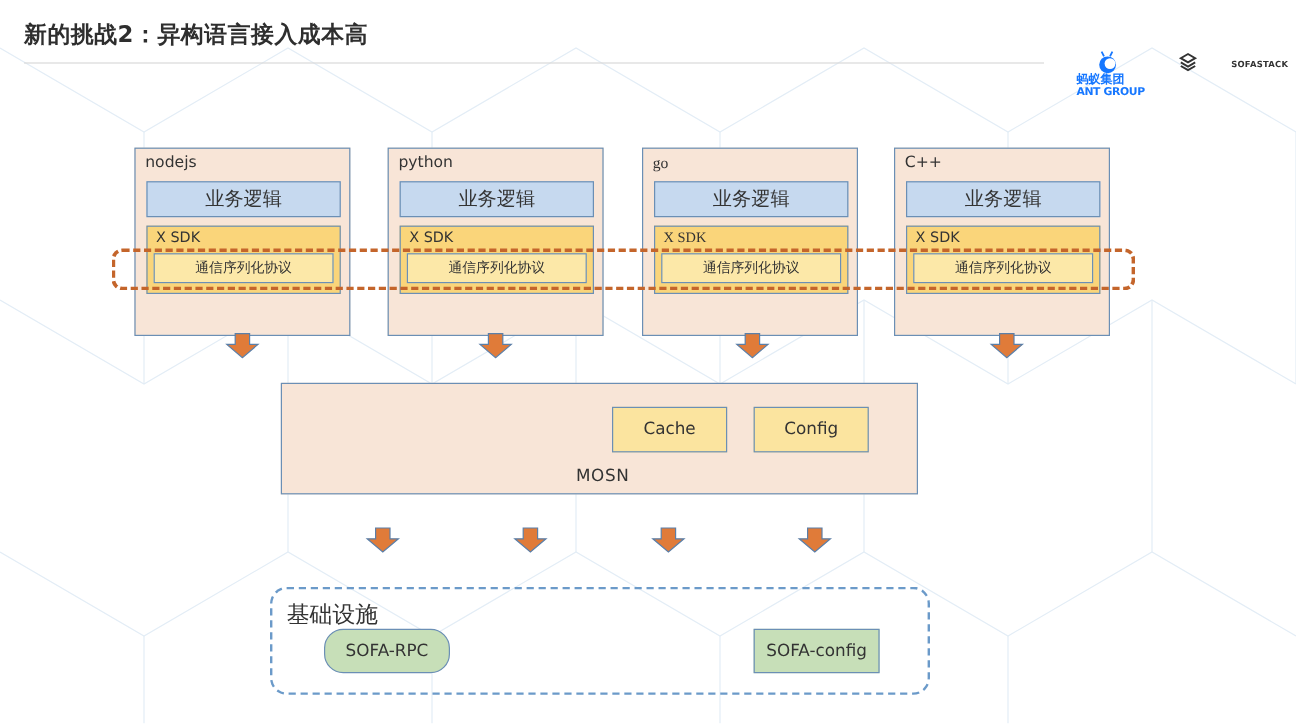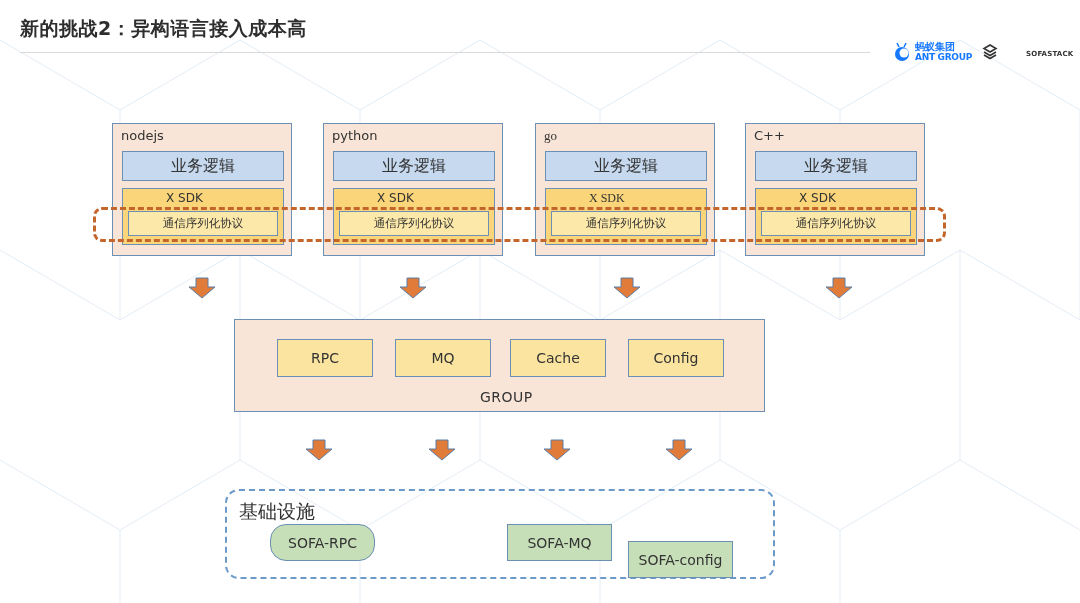--- a/index.html
+++ b/index.html
@@ -8,43 +8,43 @@
     background:#ffffff;
     font-family:"DejaVu Sans","Liberation Sans",sans-serif;
     color:#333;
   }
   .bgpattern { position:absolute; left:0; top:0; width:1080px; height:603px; z-index:0; }
   .title {
     position:absolute; left:20px; top:16px; font-size:19px; font-weight:bold; color:#2e2e2e;
     letter-spacing:0.5px; z-index:2;
   }
   .title-rule { position:absolute; left:20px; top:52px; width:850px; height:1px; background:#d9d9d9; z-index:2; }
-  .logo-ant { position:absolute; left:893px; top:42px; display:flex; align-items:center; z-index:2; }
+  .logo-ant { position:absolute; left:893px; top:42px; display:flex; align-items:center; z-index:2;flex-direction:column; }
   .ant-mark { width:18px; height:20px; position:relative; }
   .ant-text { margin-left:4px; line-height:10px; }
   .ant-cn { font-size:10px; font-weight:bold; color:#1677ff; }
   .ant-en { font-size:9px; color:#1677ff; font-weight:bold; letter-spacing:-0.3px; }
   .logo-sofa { position:absolute; left:982px; top:44px; display:flex; align-items:center; z-index:2; }
   .sofa-text { font-size:7px; font-weight:bold; color:#333; margin-left:4px; letter-spacing:0.2px;padding-left:24px; }
 
   .lang-box {
-    position:absolute; top:123px; width:180px; height:133px;
+    position:absolute; top:123px; width:180px; height:157px;
     background:#f8e5d7; border:1.5px solid #6b8fb5; box-sizing:border-box; z-index:2;
   }
   .lang-name { position:absolute; left:8px; top:4px; font-size:13px; color:#333; }
   .biz {
     position:absolute; left:9px; top:27px; width:162px; height:30px; box-sizing:border-box;
     background:#c6d9ef; border:1.5px solid #6b8fb5;
     display:flex; align-items:center; justify-content:center; font-size:16px; color:#333;
   }
   .sdk {
     position:absolute; left:9px; top:64px; width:162px; height:57px; box-sizing:border-box;
     background:#fad57a; border:1.5px solid #6b8fb5;
   }
-  .sdk-label { position:absolute; left:7px; top:2px; font-size:12px; color:#333;margin-left:36px; }
+  .sdk-label { position:absolute; left:7px; top:2px; font-size:12px; color:#333; }
   .proto {
     position:absolute; left:5px; top:22px; width:150px; height:25px; box-sizing:border-box;
     background:#fce8a8; border:1.5px solid #6b8fb5;
     display:flex; align-items:center; justify-content:center; font-size:11.5px; color:#333;
   }
   .dash-highlight {
     position:absolute; left:93px; top:207px; width:853px; height:35px;
     border:3px dashed #c4652b; border-radius:9px; box-sizing:border-box; z-index:3;
   }
   .arrow { position:absolute; width:30px; height:22px; z-index:2; }
@@ -159,38 +159,35 @@
   <path d="M9 1 H21 V10 H28 L15 21 L2 10 H9 Z" fill="#e07b39" stroke="#5b7fa8" stroke-width="1"></path>
 </svg>
 <svg class="arrow" style="left:612px; top:277px;" viewBox="0 0 30 22">
   <path d="M9 1 H21 V10 H28 L15 21 L2 10 H9 Z" fill="#e07b39" stroke="#5b7fa8" stroke-width="1"></path>
 </svg>
 <svg class="arrow" style="left:824px; top:277px;" viewBox="0 0 30 22">
   <path d="M9 1 H21 V10 H28 L15 21 L2 10 H9 Z" fill="#e07b39" stroke="#5b7fa8" stroke-width="1"></path>
 </svg>
 
 <div class="mosn">
-  <div class="mod" style="left:42px;">RPC</div>
-  <div class="mod" style="left:160px;">MQ</div>
   <div class="mod" style="left:393px;">Config</div>
   <div class="mod" style="left:275px;">Cache</div>
-  <div class="mosn-label">GROUP</div>
+  <div class="mosn-label">MOSN</div>
 </div>
 
 <svg class="arrow" style="left:304px; top:439px;" viewBox="0 0 30 22">
   <path d="M9 1 H21 V10 H28 L15 21 L2 10 H9 Z" fill="#e07b39" stroke="#5b7fa8" stroke-width="1"></path>
 </svg>
 <svg class="arrow" style="left:427px; top:439px;" viewBox="0 0 30 22">
   <path d="M9 1 H21 V10 H28 L15 21 L2 10 H9 Z" fill="#e07b39" stroke="#5b7fa8" stroke-width="1"></path>
 </svg>
 <svg class="arrow" style="left:542px; top:439px;" viewBox="0 0 30 22">
   <path d="M9 1 H21 V10 H28 L15 21 L2 10 H9 Z" fill="#e07b39" stroke="#5b7fa8" stroke-width="1"></path>
 </svg>
 <svg class="arrow" style="left:664px; top:439px;" viewBox="0 0 30 22">
   <path d="M9 1 H21 V10 H28 L15 21 L2 10 H9 Z" fill="#e07b39" stroke="#5b7fa8" stroke-width="1"></path>
 </svg>
 
 <div class="infra">
   <div class="infra-label">基础设施</div>
   <div class="infra-item" style="left:43px;border-radius:16px;">SOFA-RPC</div>
-  <div class="infra-item" style="left:280px;">SOFA-MQ</div>
-  <div class="infra-item" style="left:401px;margin-top:17px;">SOFA-config</div>
+  <div class="infra-item" style="left:401px;">SOFA-config</div>
 </div>
 
 </body></html>

